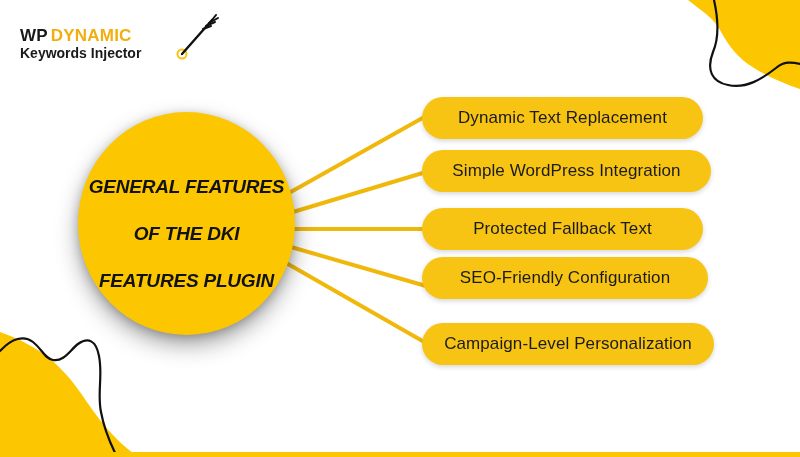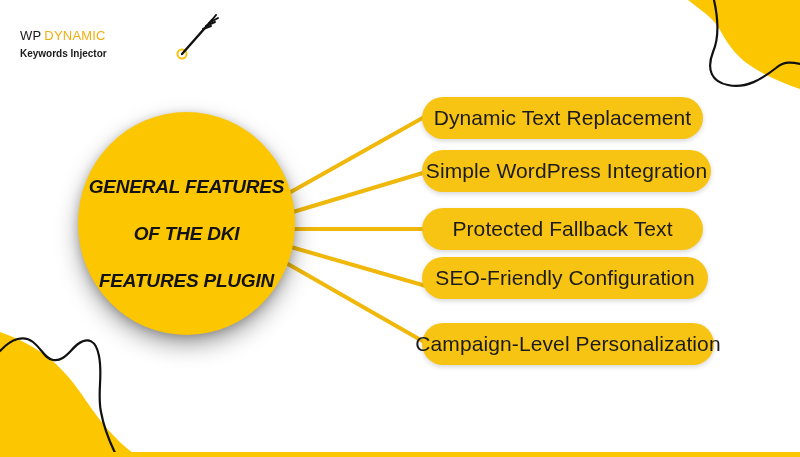--- a/index.html
+++ b/index.html
@@ -6,24 +6,24 @@
   .canvas{
     position:relative;width:800px;height:457px;background:#ffffff;
     overflow:hidden;font-family:"Liberation Sans",sans-serif;
   }
   
   .bg-svg{position:absolute;inset:0;width:800px;height:457px;z-index:1;}
   .lines-svg{position:absolute;inset:0;width:800px;height:457px;z-index:2;}
   
   .logo{position:absolute;left:20px;top:14px;width:185px;height:58px;z-index:5;}
   .logo-text{position:absolute;left:0;top:12px;}
-  .logo-row1{font-size:13px;font-weight:400;letter-spacing:0.2px;line-height:19px;white-space:nowrap;}
+  .logo-row1{font-size:17px;font-weight:700;letter-spacing:0.2px;line-height:19px;white-space:nowrap;}
   .logo-wp{color:#191919;}
   .logo-dynamic{color:#F2AE0E;margin-left:3px;}
-  .logo-row2{font-size:10px;font-weight:700;color:#191919;line-height:15px;margin-top:1px;white-space:nowrap;}
+  .logo-row2{font-size:14px;font-weight:700;color:#191919;line-height:15px;margin-top:1px;white-space:nowrap;}
   .logo-pro{
     position:absolute;left:85px;top:16px;font-size:37px;font-weight:800;
     color:#F7C30E;letter-spacing:-1px;line-height:38px;
   }
   .logo-arrow{position:absolute;left:130px;top:0;width:70px;height:60px;}
   
   .center-ellipse{
     position:absolute;left:78px;top:112px;width:217px;height:223px;
     background:#FCC600;border-radius:50%;z-index:3;
     display:flex;flex-direction:column;align-items:center;justify-content:center;
@@ -33,21 +33,21 @@
     font-size:19px;font-weight:700;font-style:italic;color:#121212;
     line-height:27px;letter-spacing:-0.2px;text-align:center;white-space:nowrap;margin-top:20px;
   }
   
   .pill{
     position:absolute;left:422px;height:42px;background:#F8C413;border-radius:22px;
     display:flex;align-items:center;justify-content:center;z-index:4;
     box-shadow:0 2px 5px rgba(0,0,0,0.16);
   }
   .pill-label{
-    font-size:21px;font-weight:400;color:#1b1b1b;white-space:nowrap;letter-spacing:0.1px;
+    font-size:17px;font-weight:400;color:#1b1b1b;white-space:nowrap;letter-spacing:0.1px;
   }
   .pill-1{top:97px;width:281px;}
   .pill-2{top:150px;width:289px;}
   .pill-3{top:208px;width:281px;}
   .pill-4{top:257px;width:286px;}
   .pill-5{top:323px;width:292px;}
 </style>
 </head>
 <body>
 

